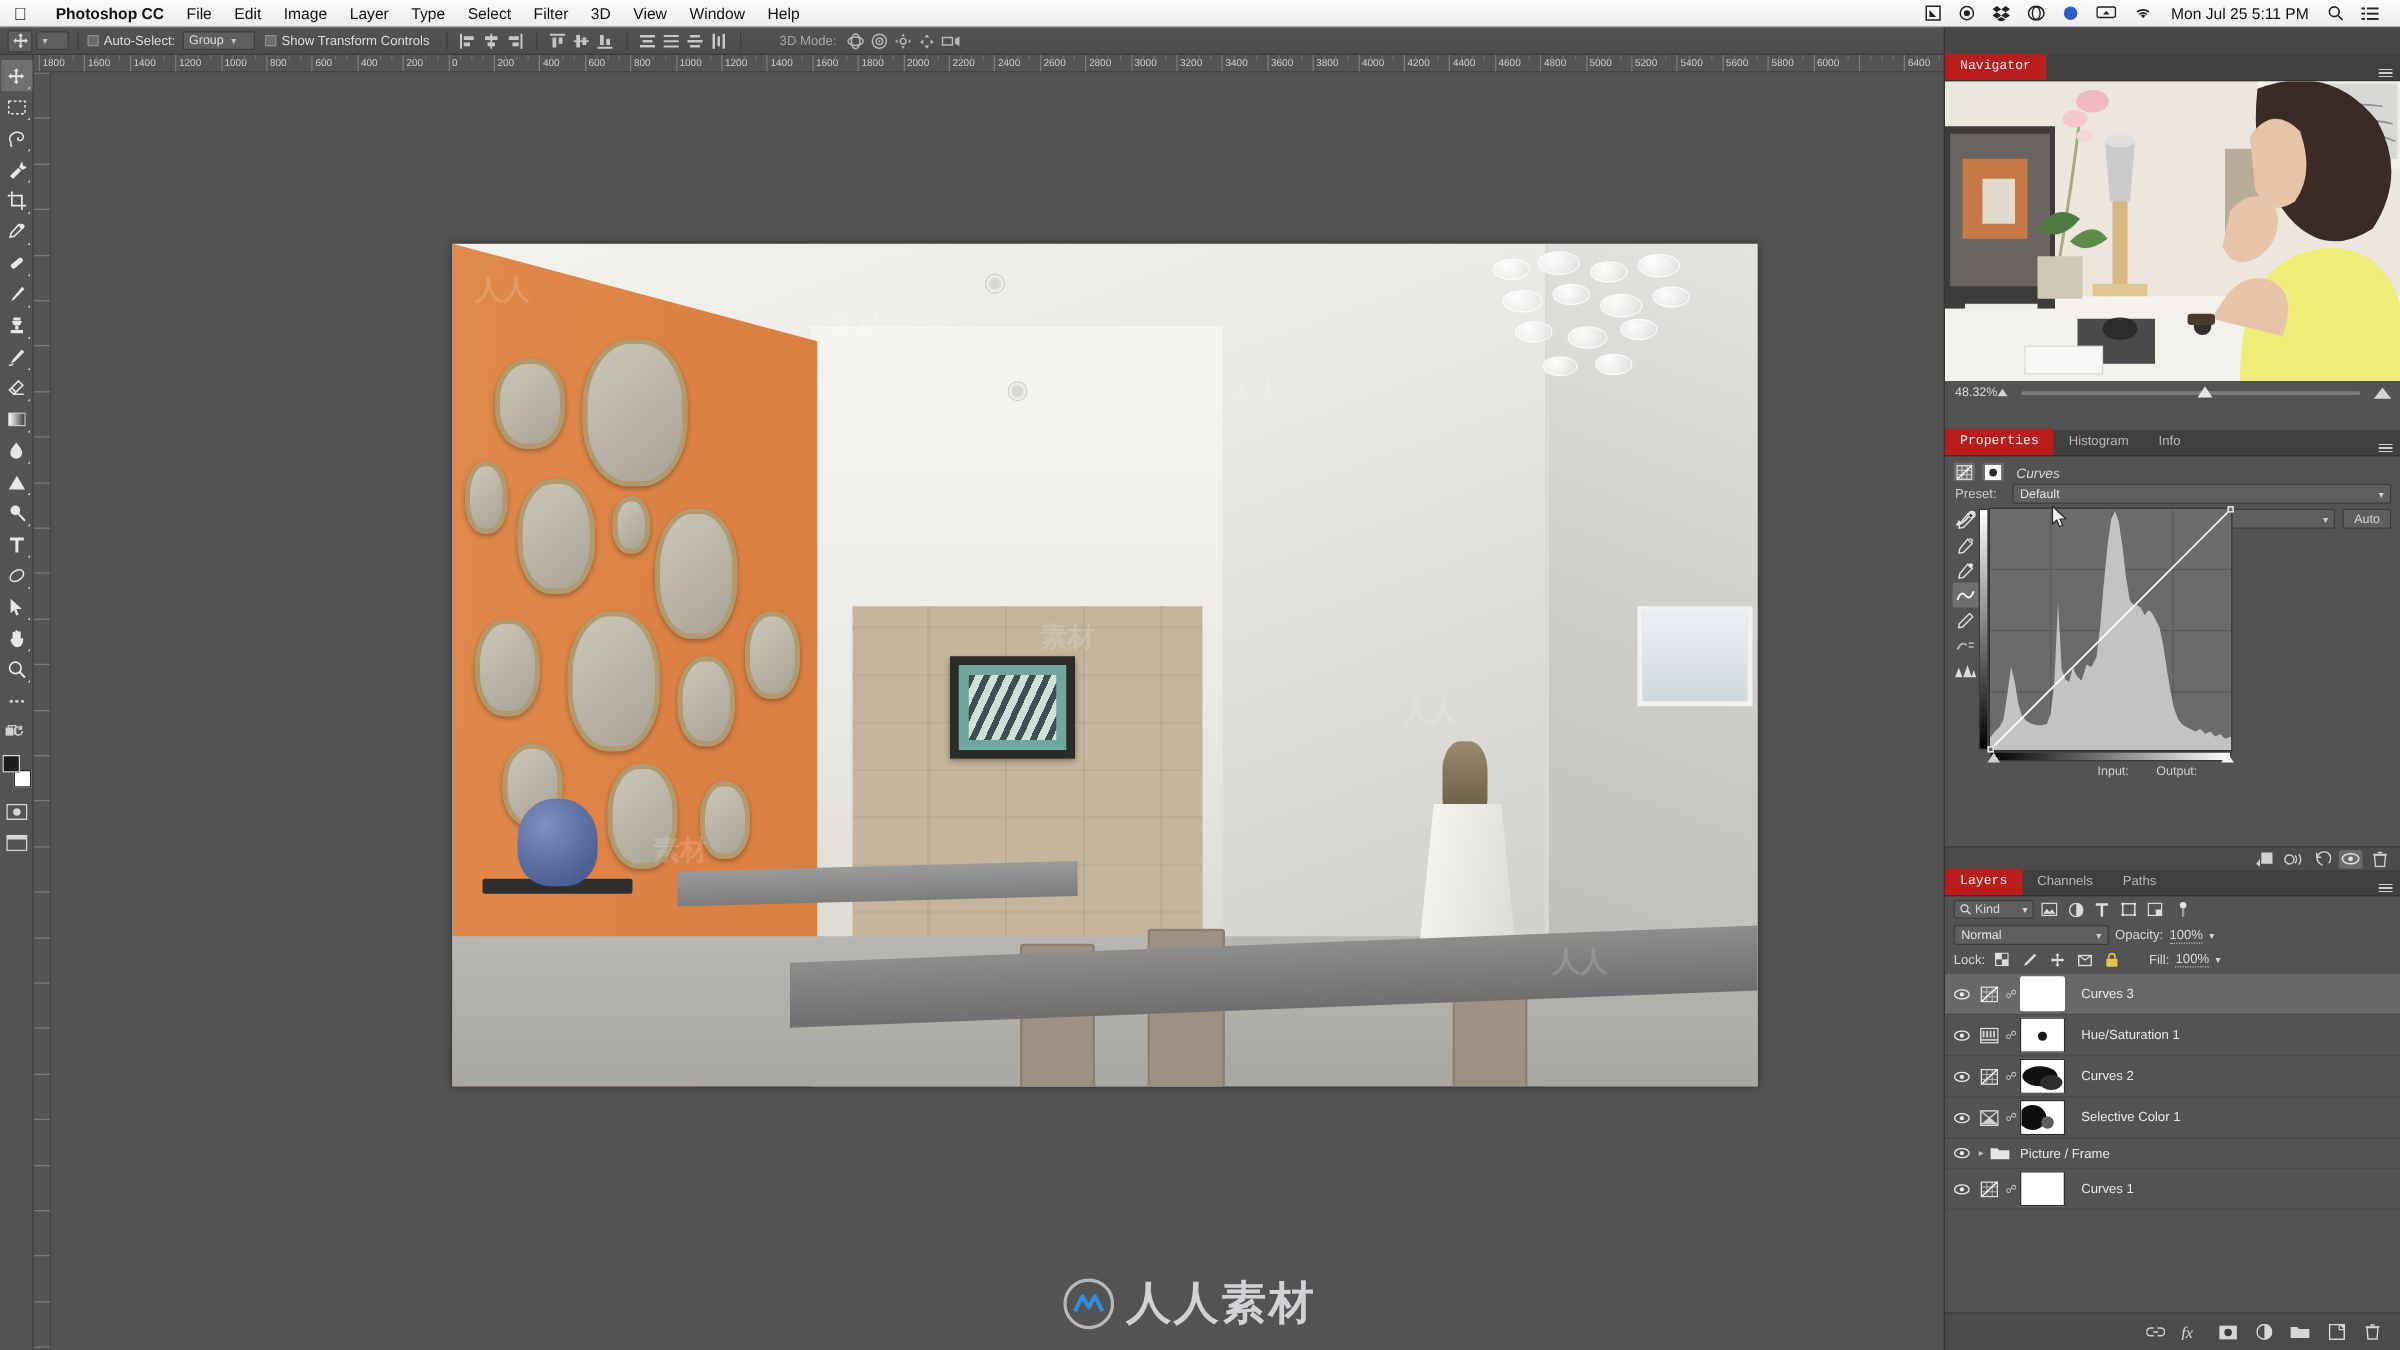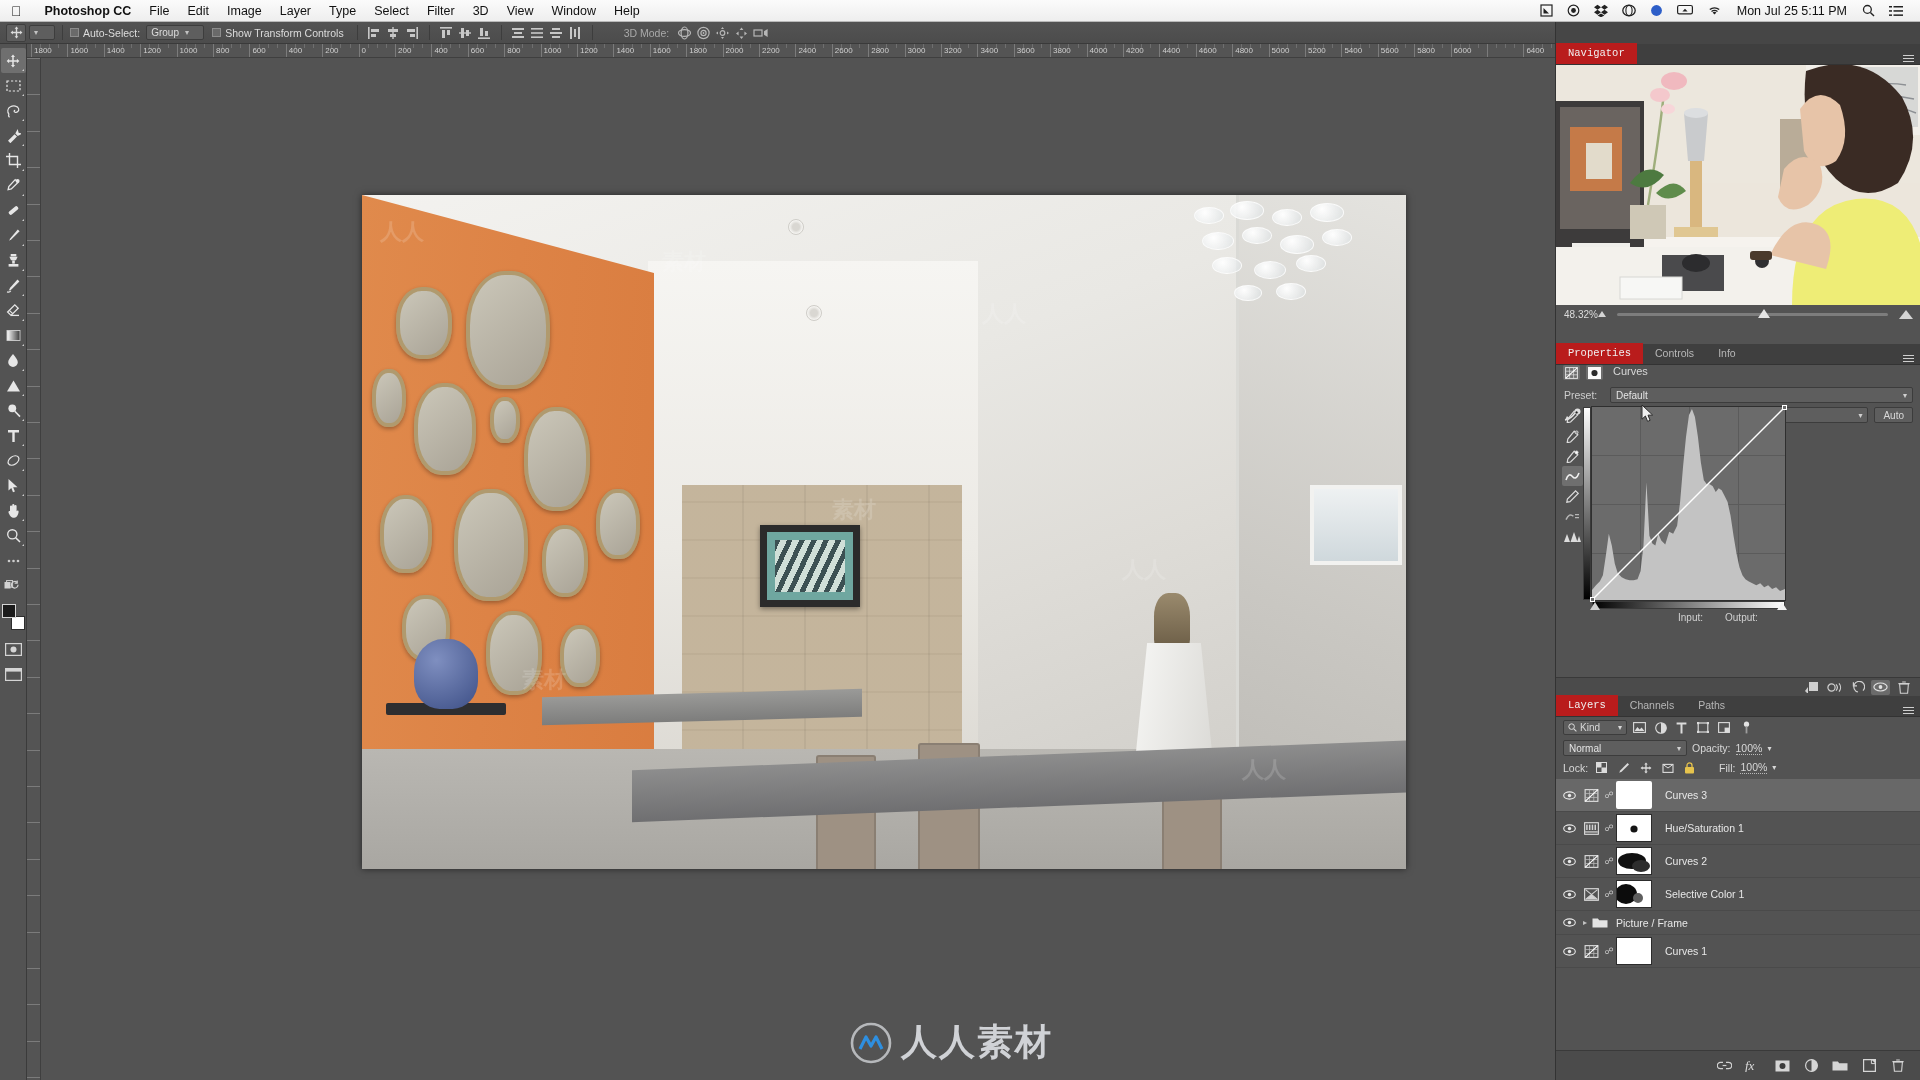--- a/index.html
+++ b/index.html
@@ -194,21 +194,21 @@
     background:#535353;
   }
   #nav-zoom .slider { flex:1; height:3px; background:#7d7d7d; margin:0 11px; position:relative; border-radius:2px;}
   #nav-zoom .knob { position:absolute; left:52%; top:-4px; width:0;height:0;
      border-left:6px solid transparent;border-right:6px solid transparent;border-bottom:9px solid #e6e6e6;}
   .tri-s { width:0;height:0;border-left:4px solid transparent;border-right:4px solid transparent;border-bottom:6px solid #d4d4d4;}
   .tri-l { width:0;height:0;border-left:7px solid transparent;border-right:7px solid transparent;border-bottom:9px solid #d4d4d4;}
 
   
   #properties { position:absolute; top:322px; left:0; width:365px; height:352px; background:#535353;}
-  #prop-head { display:flex;align-items:flex-start; height:20px; padding:0 7px; gap:6px; }
+  #prop-head { display:flex;align-items:flex-end; height:20px; padding:0 7px; gap:6px;font-style:italic; }
   .prop-ico { width:17px;height:15px;display:flex;align-items:center;justify-content:center;background:#6d6d6d;border-radius:2px;}
   .row { display:flex; align-items:center; padding:0 8px; height:20px; font-size:10.5px; gap:6px;}
   .sel {
     background:#5e5e5e; border:1px solid #3c3c3c; border-radius:2px; height:16px;
     display:flex;align-items:center;padding:0 5px; font-size:10px; color:#e4e4e4;
     position:relative;
   }
   .sel .cv { position:absolute; right:5px; font-size:8px; opacity:.85;}
   .btn-auto { background:#5e5e5e;border:1px solid #3c3c3c;border-radius:2px;height:16px;
     display:flex;align-items:center;padding:0 8px;font-size:10px;}
@@ -1036,21 +1036,21 @@
       <span class="slider">
           <span class="knob"></span>
         </span>
       <span class="tri-l"></span>
     </div>
   </div>
 
   <div id="properties">
     <div class="panel-tabs">
       <div class="ptab active">Properties</div>
-      <div class="ptab">Controls</div>
+      <div class="ptab">Histogram</div>
       <div class="ptab">Info</div>
       <div class="ptab-menu"></div>
     </div>
 
     <div id="prop-head">
       <span class="prop-ico">
         <svg width="13" height="12" viewBox="0 0 13 12">
             <rect x="0.6" y="0.6" width="11.8" height="10.8" fill="none" stroke="#e2e2e2" stroke-width="1"></rect>
             <path d="M4.6 0.6V11.4M8.6 .6V11.4M.6 4.2H12.4M.6 7.8H12.4" stroke="#e2e2e2" stroke-width="0.7"></path>
             <path d="M.6 11.4 12.4 0.6" stroke="#ffffff" stroke-width="1.1"></path>

